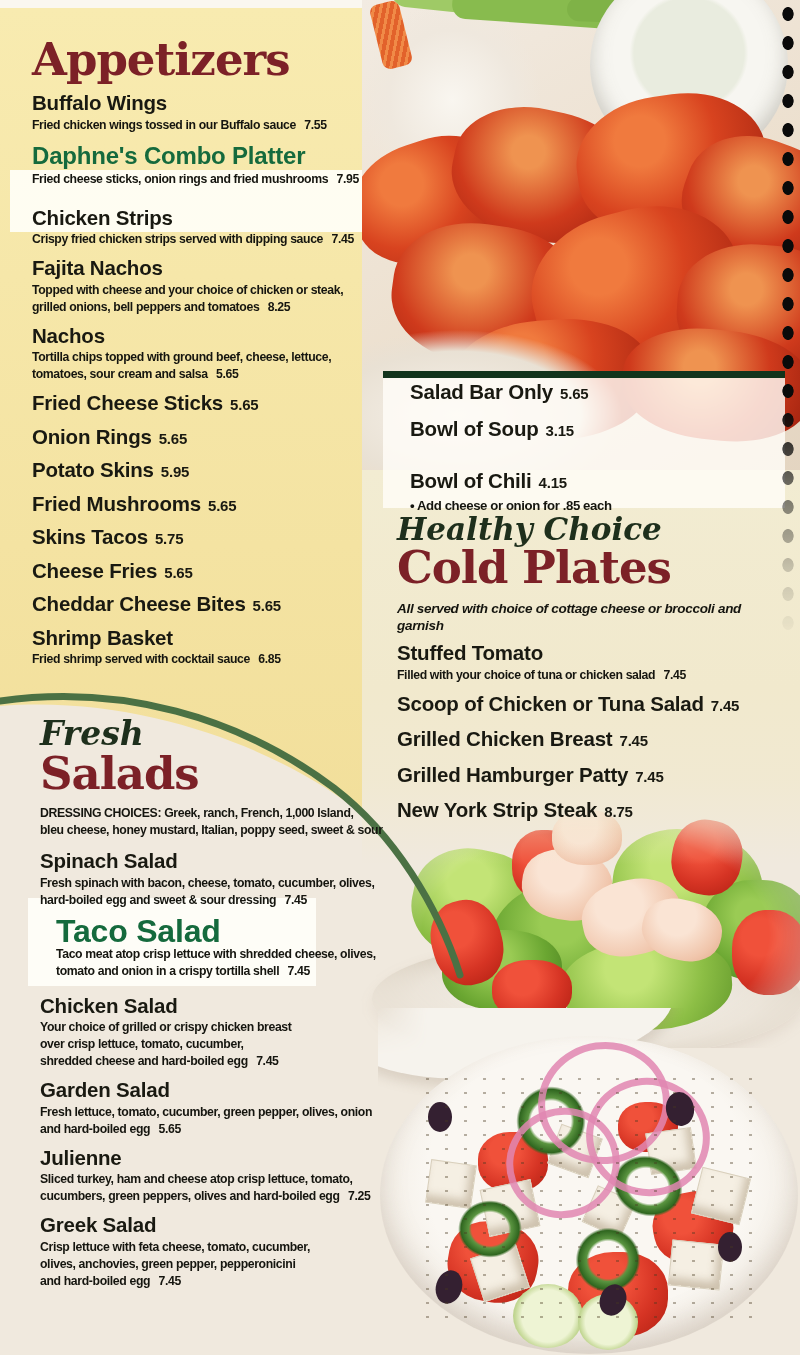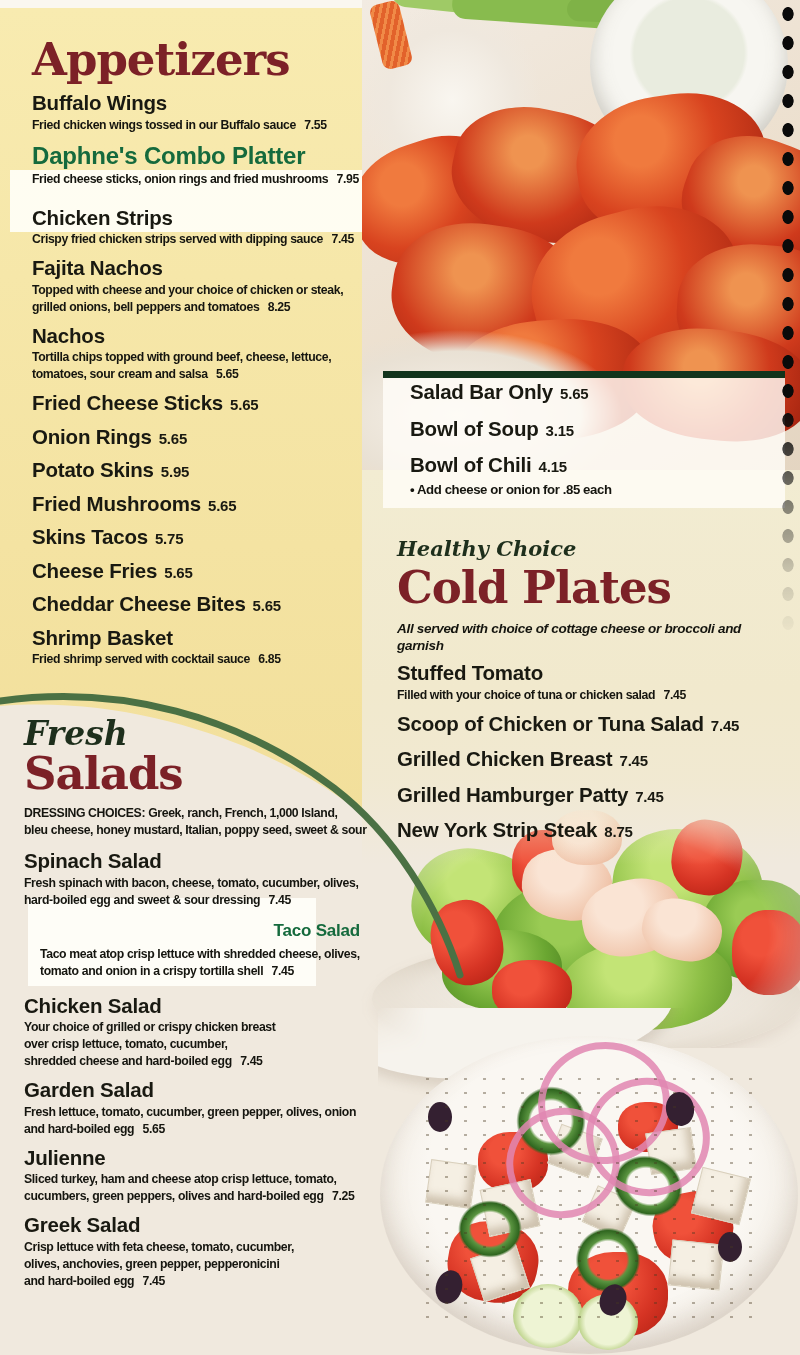--- a/index.html
+++ b/index.html
@@ -91,25 +91,25 @@
      background-image:radial-gradient(ellipse 8.5px 10.5px at 14px 14px,#0a0a0a 62%,rgba(10,10,10,0) 70%);
      background-size:26px 29px;background-repeat:repeat-y;
      -webkit-mask-image:linear-gradient(to bottom,#000 0 400px,rgba(0,0,0,.5) 500px,rgba(0,0,0,.18) 570px,rgba(0,0,0,0) 640px);
      mask-image:linear-gradient(to bottom,#000 0 400px,rgba(0,0,0,.5) 500px,rgba(0,0,0,.18) 570px,rgba(0,0,0,0) 640px);}
 
   
   .sec{position:absolute;z-index:10;}
   .sec-appetizers{left:32px;top:38px;width:334px;}
   .sec-saladbar{left:410px;top:381px;width:360px;}
   .sec-coldplates{left:397px;top:512px;width:380px;}
-  .sec-salads{left:24px;top:716px;width:336px;}
+  .sec-salads{left:40px;top:716px;width:336px;}
 
   .script{font-family:"DejaVu Serif",serif;font-style:italic;font-weight:700;
      font-size:33px;line-height:36px;color:#1e2f1c;letter-spacing:0;}
-  .script.sm{font-size:21px;line-height:34px;margin-top:20px;}
+  .script.sm{font-size:31px;line-height:34px;}
   .bigtitle{font-family:"DejaVu Serif",serif;font-weight:700;font-size:45px;line-height:44px;
      color:#7c2127;letter-spacing:-1px;margin:0 0 10px 0;}
   .item{margin-bottom:10px;}
   .item.solo{margin-bottom:9px;}
   .item.gap-lg{margin-bottom:20px;}
   .item.mt4{margin-top:4px;}
   .item.mt16{margin-top:16px;}
   .iname{font-weight:700;font-size:20.5px;line-height:22.5px;color:#191911;letter-spacing:-.2px;}
   .iname .price{font-size:15px;margin-left:7px;letter-spacing:-.2px;}
   .green .iname,.iname.green{color:#156a3d;}
@@ -276,21 +276,21 @@
     <div class="item">
       <div class="iname"><span>Shrimp Basket</span></div>
       <div class="desc"><span>Fried shrimp served with cocktail sauce</span><span class="dprice">6.85</span></div>
     </div>
   </section>
 
   <section class="sec sec-saladbar">
     <div class="item" style="margin-bottom:12px;">
       <div class="iname"><span>Salad Bar Only</span><span class="price">5.65</span></div>
     </div>
-    <div class="item" style="margin-bottom:12px;">
+    <div class="item" style="margin-bottom:28px;">
       <div class="iname"><span>Bowl of Soup</span><span class="price">3.15</span></div>
     </div>
     <div class="item">
       <div class="iname"><span>Bowl of Chili</span><span class="price">4.15</span></div>
       <div class="note">• Add cheese or onion for .85 each</div>
     </div>
   </section>
 
   <section class="sec sec-coldplates">
     <div class="script sm">Healthy Choice</div>
@@ -321,21 +321,21 @@
     <div class="dressing">DRESSING CHOICES: Greek, ranch, French, 1,000 Island,
 bleu cheese, honey mustard, Italian, poppy seed, sweet &amp; sour</div>
 
     <div class="item">
       <div class="iname"><span>Spinach Salad</span></div>
       <div class="desc"><span>Fresh spinach with bacon, cheese, tomato, cucumber, olives,
 hard-boiled egg and sweet &amp; sour dressing</span><span class="dprice">7.45</span></div>
     </div>
 
     <div class="item green pad-taco">
-      <div class="iname" style="font-size:17px;line-height:26px;text-align:right;"><span>Taco Salad</span></div>
+      <div class="iname" style="font-size:32px;line-height:26px;"><span>Taco Salad</span></div>
       <div class="desc" style="color:#15150f;"><span>Taco meat atop crisp lettuce with shredded cheese, olives,
 tomato and onion in a crispy tortilla shell</span><span class="dprice">7.45</span></div>
     </div>
 
     <div class="item mt16">
       <div class="iname"><span>Chicken Salad</span></div>
       <div class="desc"><span>Your choice of grilled or crispy chicken breast
 over crisp lettuce, tomato, cucumber,
 shredded cheese and hard-boiled egg</span><span class="dprice">7.45</span></div>
     </div>

